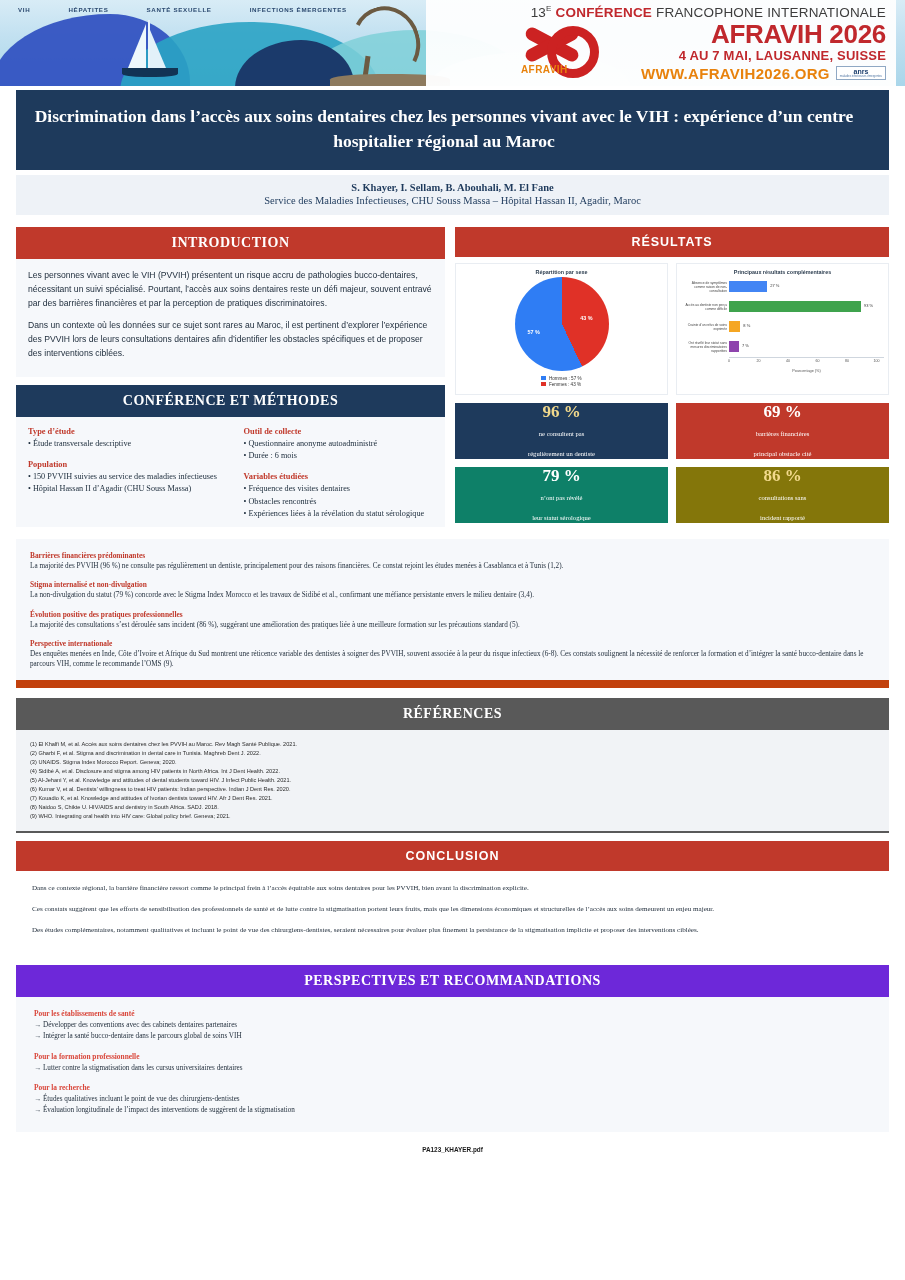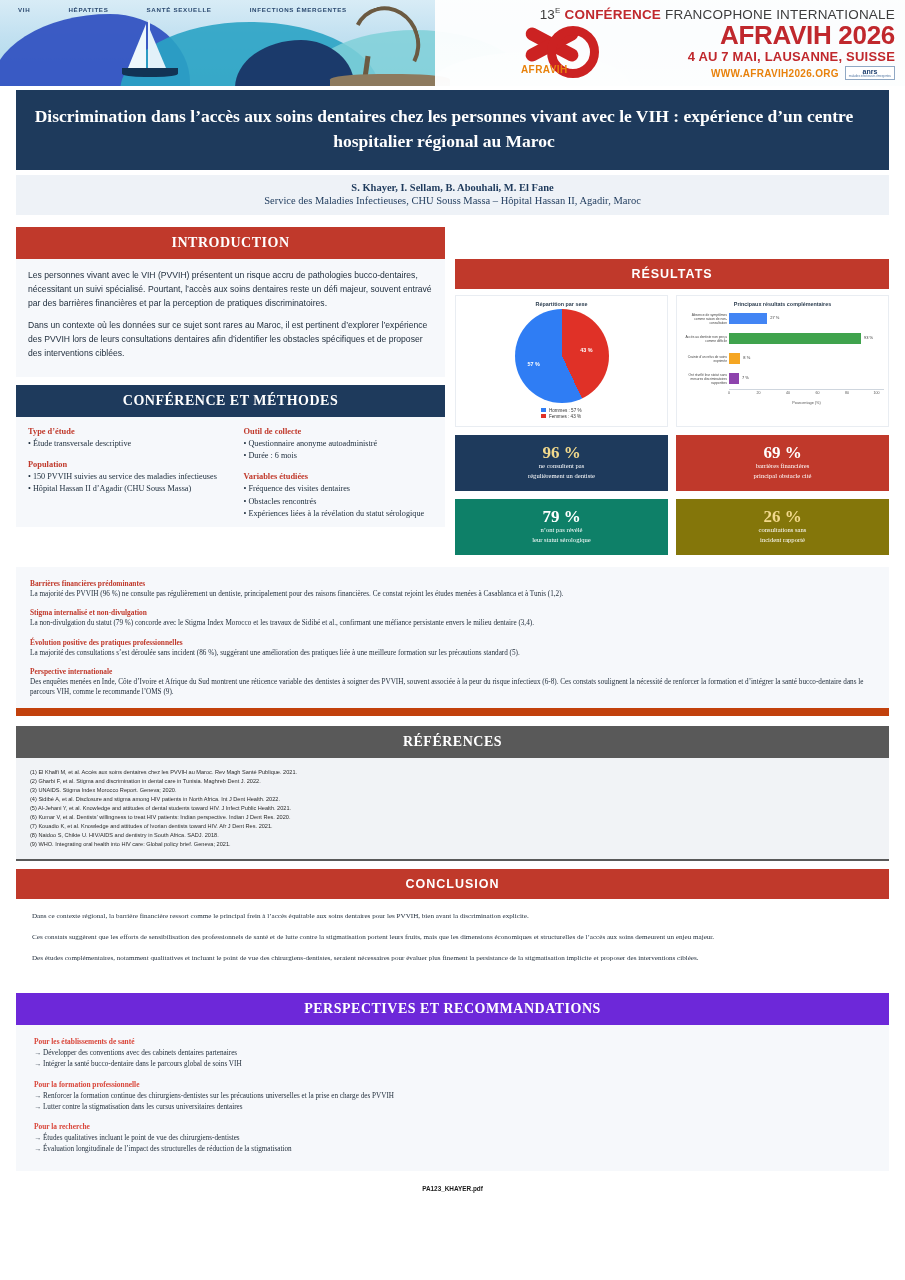--- a/index.html
+++ b/index.html
@@ -28,29 +28,29 @@
   .hull{position:absolute;left:122px;top:68px;width:56px;height:9px;background:#123354;
     border-radius:0 0 40% 40%;}
   .arch{position:absolute;left:352px;top:6px;width:60px;height:66px;
     border:4px solid #6b5a42;border-radius:50%;border-bottom-color:transparent;border-left-color:transparent;
     transform:rotate(-16deg);}
   .arch2{position:absolute;left:364px;top:56px;width:5px;height:22px;background:#6b5a42;transform:rotate(8deg);}
   .rock{position:absolute;left:330px;top:74px;width:120px;height:14px;background:#8d7a5e;border-radius:40% 40% 0 0;}
   .banner-nav{position:absolute;left:0;top:0;width:905px;height:18px;display:flex;gap:0;
     align-items:center;padding-left:18px;box-sizing:border-box;z-index:6;}
   .banner-nav span{font-size:6.2px;font-weight:700;letter-spacing:.7px;color:#2c4a70;margin-right:38px;white-space:nowrap;}
-  .banner-right{position:absolute;right:0;top:0;width:470px;height:86px;z-index:5;
+  .banner-right{position:absolute;right:9px;top:0;width:470px;height:86px;z-index:5;
     background:linear-gradient(180deg,rgba(255,255,255,.92),rgba(255,255,255,.97));
     display:flex;flex-direction:column;align-items:flex-end;justify-content:center;padding-right:10px;box-sizing:border-box;}
   .line1{font-size:13.5px;letter-spacing:.2px;color:#3d3d3d;white-space:nowrap;margin-bottom:1px;}
   .line1 b{color:#c0282d;font-weight:700;}
   .afravih-big{font-size:26px;font-weight:800;color:#c0282d;letter-spacing:-.3px;line-height:1;white-space:nowrap;}
   .line3{font-size:13px;font-weight:700;color:#c0282d;letter-spacing:.2px;white-space:nowrap;margin-top:1px;}
   .line4{display:flex;align-items:center;gap:6px;margin-top:2px;}
-  .line4 .url{font-size:10px;font-weight:700;color:#e8820c;letter-spacing:.3px;}
+  .line4 .url{font-size:15px;font-weight:700;color:#e8820c;letter-spacing:.3px;}
   .anrs{border:1px solid #8fa8c4;background:#fff;font-size:7px;font-weight:800;color:#1d3f6e;
     padding:1px 3px;line-height:1.05;text-align:center;}
   .anrs small{display:block;font-size:3px;font-weight:400;color:#5b7ea8;letter-spacing:-.1px;}
   .ribbon{position:absolute;right:300px;top:24px;width:86px;height:56px;z-index:6;}
   .ribbon .rb{position:absolute;width:58px;height:13px;background:#cc2222;border-radius:7px;}
   .ribbon .r1{left:4px;top:14px;transform:rotate(28deg);}
   .ribbon .r2{left:4px;top:14px;transform:rotate(-28deg);}
   .ribbon .r3{left:28px;top:2px;width:34px;height:34px;border:9px solid #cc2222;border-radius:50%;background:transparent;}
   .ribbon-txt{position:absolute;left:2px;top:40px;font-size:10px;font-weight:800;color:#e8820c;letter-spacing:.4px;}
 
@@ -58,21 +58,21 @@
   .title-bar{margin:4px 16px 0 16px;background:#1e3a5c;color:#fff;text-align:center;
     padding:14px 20px 16px 3px;box-sizing:border-box;}
   .title-bar .t{font-family:"Liberation Serif",serif;font-size:17.5px;font-weight:700;line-height:1.42;}
   .authors-bar{margin:5px 16px 0 16px;background:#eef2f7;text-align:center;padding:7px 10px 9px 10px;box-sizing:border-box;}
   .authors{font-family:"Liberation Serif",serif;font-size:10.5px;font-weight:700;color:#1e3a5c;}
   .affil{font-family:"Liberation Serif",serif;font-size:10.5px;color:#1e3a5c;margin-top:2px;}
 
   
   .cols{display:flex;gap:10px;margin:12px 16px 0 16px;}
   .col-left{width:435px;}
-  .col-right{width:434px;margin-top:32px;}
+  .col-right{width:434px;}
   .sec-head{color:#fff;text-align:center;padding:8px 6px;box-sizing:border-box;
     font-family:"Liberation Serif",serif;font-size:14px;font-weight:700;letter-spacing:.5px;}
   .sec-head.red{background:#c0392b;}
   .sec-head.navy{background:#1e3a5c;}
   .sec-head.sans{font-family:"Liberation Sans",sans-serif;font-size:12.5px;font-weight:700;letter-spacing:1px;}
   .panel{background:#f6f8fb;padding:10px 12px;box-sizing:border-box;}
 
   .intro-p{font-size:8.6px;line-height:1.62;color:#22303f;margin:0 0 9px 0;}
   .intro-p:last-child{margin-bottom:0;}
 
@@ -99,21 +99,21 @@
   .brow{display:flex;align-items:center;height:20px;position:relative;}
   .blab{position:absolute;left:-48px;width:46px;text-align:right;font-size:3.3px;line-height:1.25;color:#444;}
   .btrack{height:11px;position:relative;flex:1;}
   .bfill{height:11px;}
   .bval{position:absolute;font-size:4px;color:#333;top:2px;}
   .axis{border-top:.6px solid #cfd6de;margin-left:0;position:relative;height:12px;}
   .tick{position:absolute;top:1px;font-size:3.6px;color:#555;transform:translateX(-50%);}
   .axname{text-align:center;font-size:3.8px;color:#555;margin-top:-1px;}
 
   .stats{display:flex;flex-wrap:wrap;gap:8px;margin-top:8px;}
-  .stat{width:213px;height:56px;display:flex;flex-direction:column;align-items:center;justify-content:center;
+  .stat{width:213px;height:56px;display:flex;flex-direction:column;align-items:center;justify-content:space-between;
     color:#fff;box-sizing:border-box;}
   .stat .v{font-family:"Liberation Serif",serif;font-size:17px;font-weight:700;color:#f2d98c;line-height:1;}
   .stat .l1,.stat .l2{font-family:"Liberation Serif",serif;font-size:6.6px;line-height:1.35;margin-top:1px;}
   .stat.s1{background:#1e3a5c;}
   .stat.s2{background:#c0392b;}
   .stat.s3{background:#0e8068;}
   .stat.s4{background:#84760a;}
   .stat.s2 .v,.stat.s3 .v{color:#ffffff;}
 
   
@@ -304,21 +304,21 @@
           <div class="v">69 %</div>
           <div class="l1">barrières financières</div>
           <div class="l2">principal obstacle cité</div>
         </div>
         <div class="stat s3">
           <div class="v">79 %</div>
           <div class="l1">n’ont pas révélé</div>
           <div class="l2">leur statut sérologique</div>
         </div>
         <div class="stat s4">
-          <div class="v">26 %</div>
+          <div class="v">86 %</div>
           <div class="l1">consultations sans</div>
           <div class="l2">incident rapporté</div>
         </div>
       </div>
     </div>
   </div>
 
   <div class="wide">
     <div class="disc-body">
       <div class="d-h">Barrières financières prédominantes</div>
@@ -357,23 +357,22 @@
   </div>
 
   <div class="wide" style="margin-top:10px">
     <div class="sec-head persp-head">PERSPECTIVES ET RECOMMANDATIONS</div>
     <div class="persp-body">
       <div class="p-h">Pour les établissements de santé</div>
       <div class="p-l">→ Développer des conventions avec des cabinets dentaires partenaires</div>
       <div class="p-l">→ Intégrer la santé bucco-dentaire dans le parcours global de soins VIH</div>
       <div class="p-gap"></div>
       <div class="p-h">Pour la formation professionnelle</div>
-      <div class="p-l">→ Renforcer la formation continue des chirurgiens-dentistes sur les précautions universelles et la prise en charge des PVVIH</div>
       <div class="p-l">→ Lutter contre la stigmatisation dans les cursus universitaires dentaires</div>
       <div class="p-gap"></div>
       <div class="p-h">Pour la recherche</div>
       <div class="p-l">→ Études qualitatives incluant le point de vue des chirurgiens-dentistes</div>
-      <div class="p-l">→ Évaluation longitudinale de l’impact des structurelles de réduction de la stigmatisation</div>
+      <div class="p-l">→ Évaluation longitudinale de l’impact des interventions de suggèrent de la stigmatisation</div>
     </div>
   </div>
 
   <div class="footer">PA123_KHAYER.pdf</div>
 </div>
 
 </body></html>

